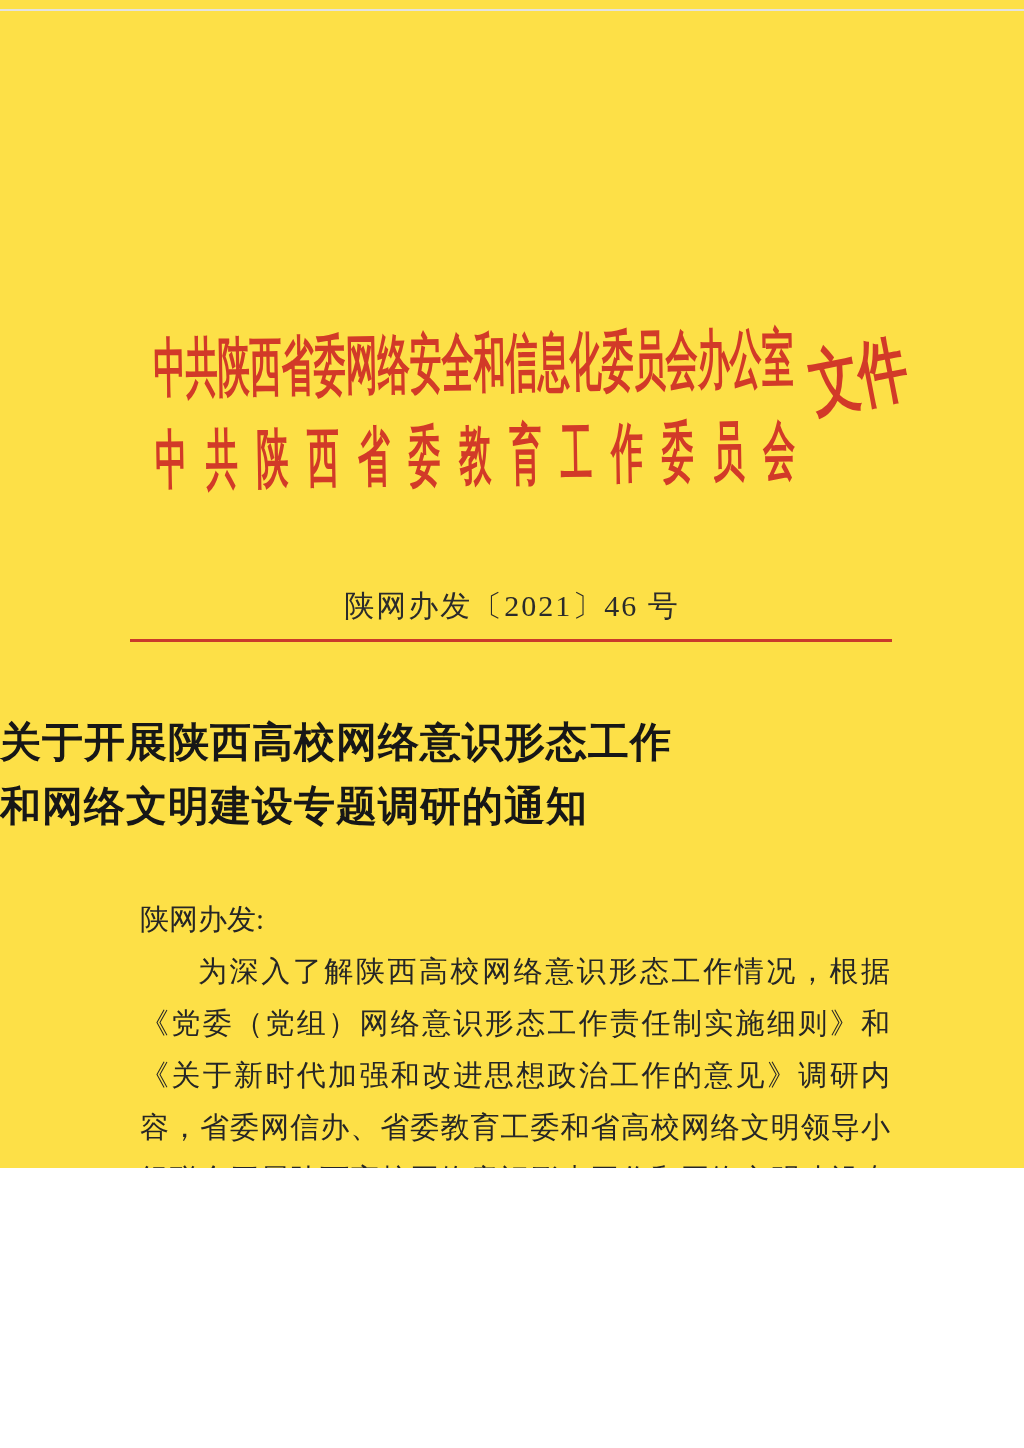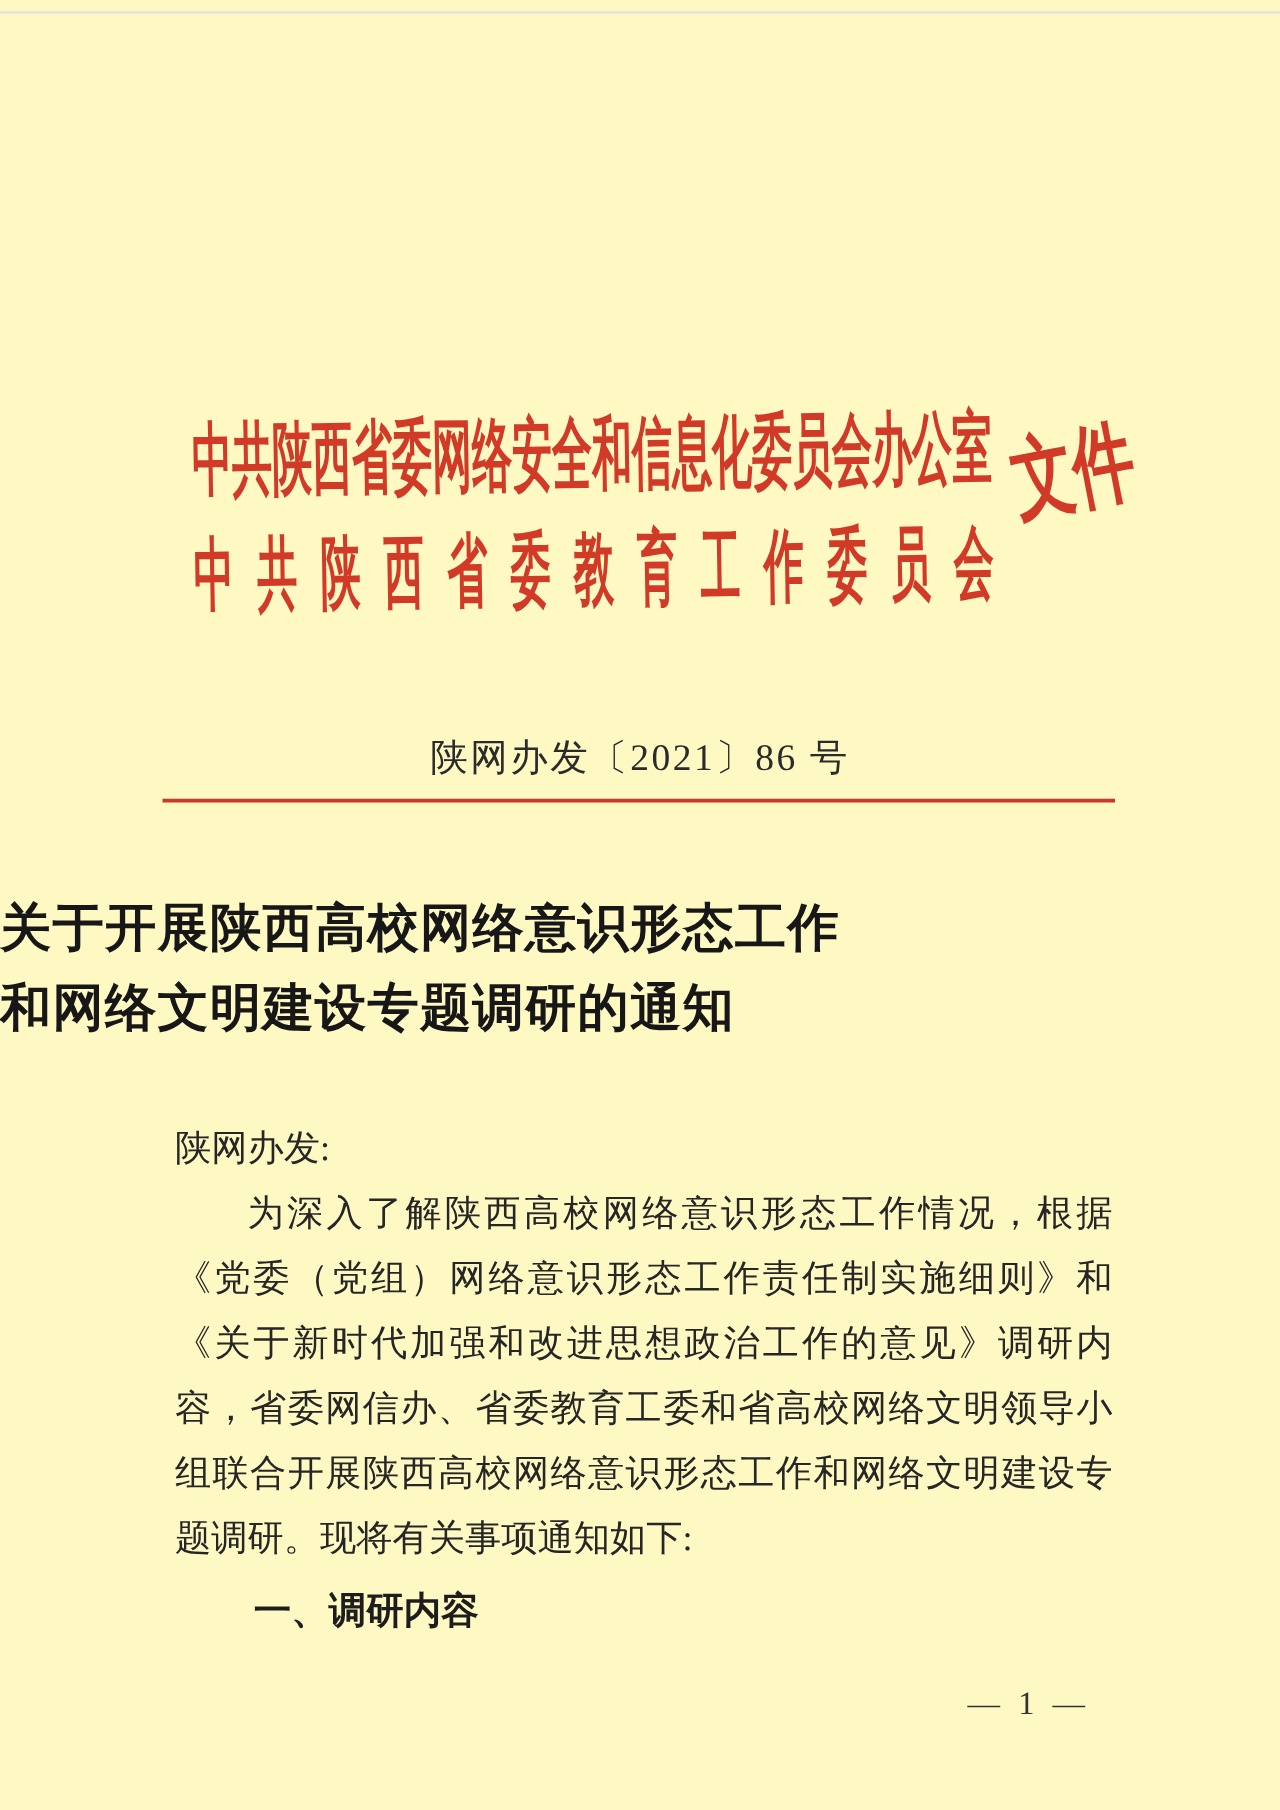--- a/index.html
+++ b/index.html
@@ -1,19 +1,19 @@
 <!DOCTYPE html>
 <html><head>
 <meta charset="utf-8">
 <style>
   html,body { margin:0; padding:0; background:#ffffff; }
   .page {
     position:relative;
-    width:1024px; height:1448px;
-    background:#fef9c3;
+    width:1024px; height:1168px;
+    background:#fde047;
     overflow:hidden;
     font-family:"Liberation Serif","DejaVu Serif",serif;
   }
   
   .scan-edge {
     position:absolute; top:9px; left:0;
     width:100%; height:2px;
     background:#e3e3e1;
   }
   
@@ -118,21 +118,21 @@
   <div class="scan-edge"></div>
 
   <div class="red-header">
     <div class="org-lines">
       <div class="org-line org-line1">中共陕西省委网络安全和信息化委员会办公室</div>
       <div class="org-line org-line2">中共陕西省委教育工作委员会</div>
     </div>
     <div class="doc-type">文件</div>
   </div>
 
-  <div class="doc-number">陕网办发〔2021〕86 号</div>
+  <div class="doc-number">陕网办发〔2021〕46 号</div>
 
   <div class="red-rule"></div>
 
   <h1 class="title">
     <span class="title-line">关于开展陕西高校网络意识形态工作</span>
     <span class="title-line">和网络文明建设专题调研的通知</span>
   </h1>
 
   <div class="body-block">
     <div class="salutation">陕网办发:</div>

